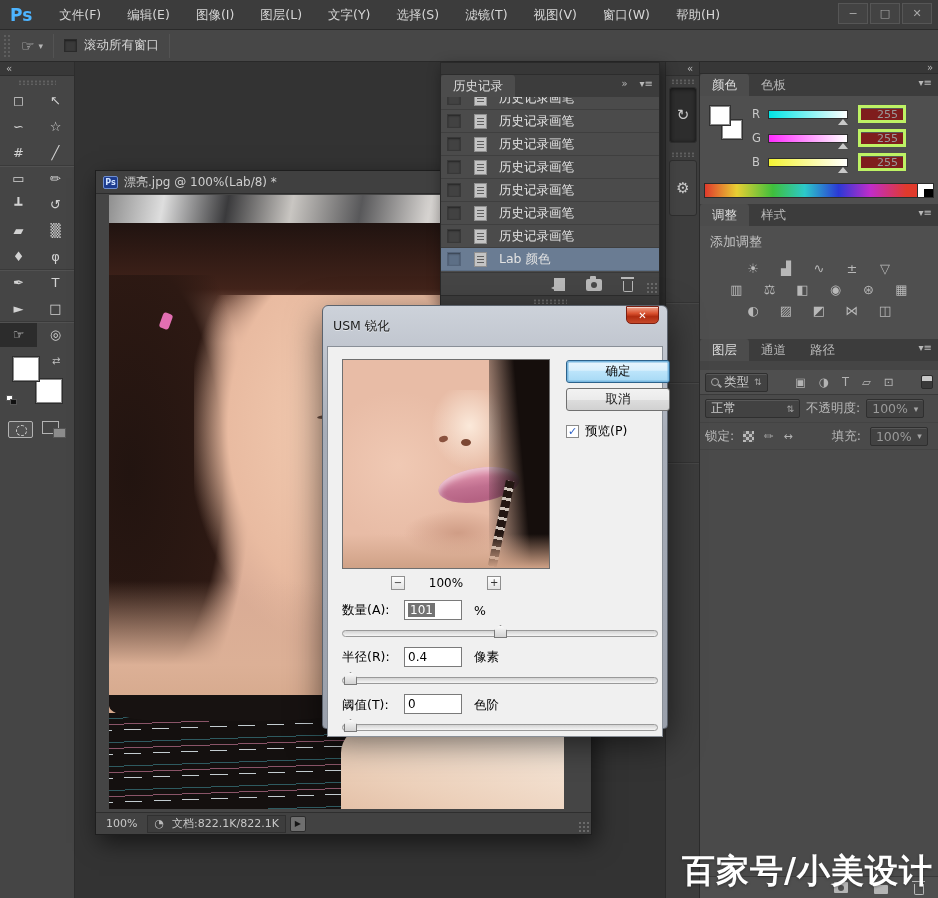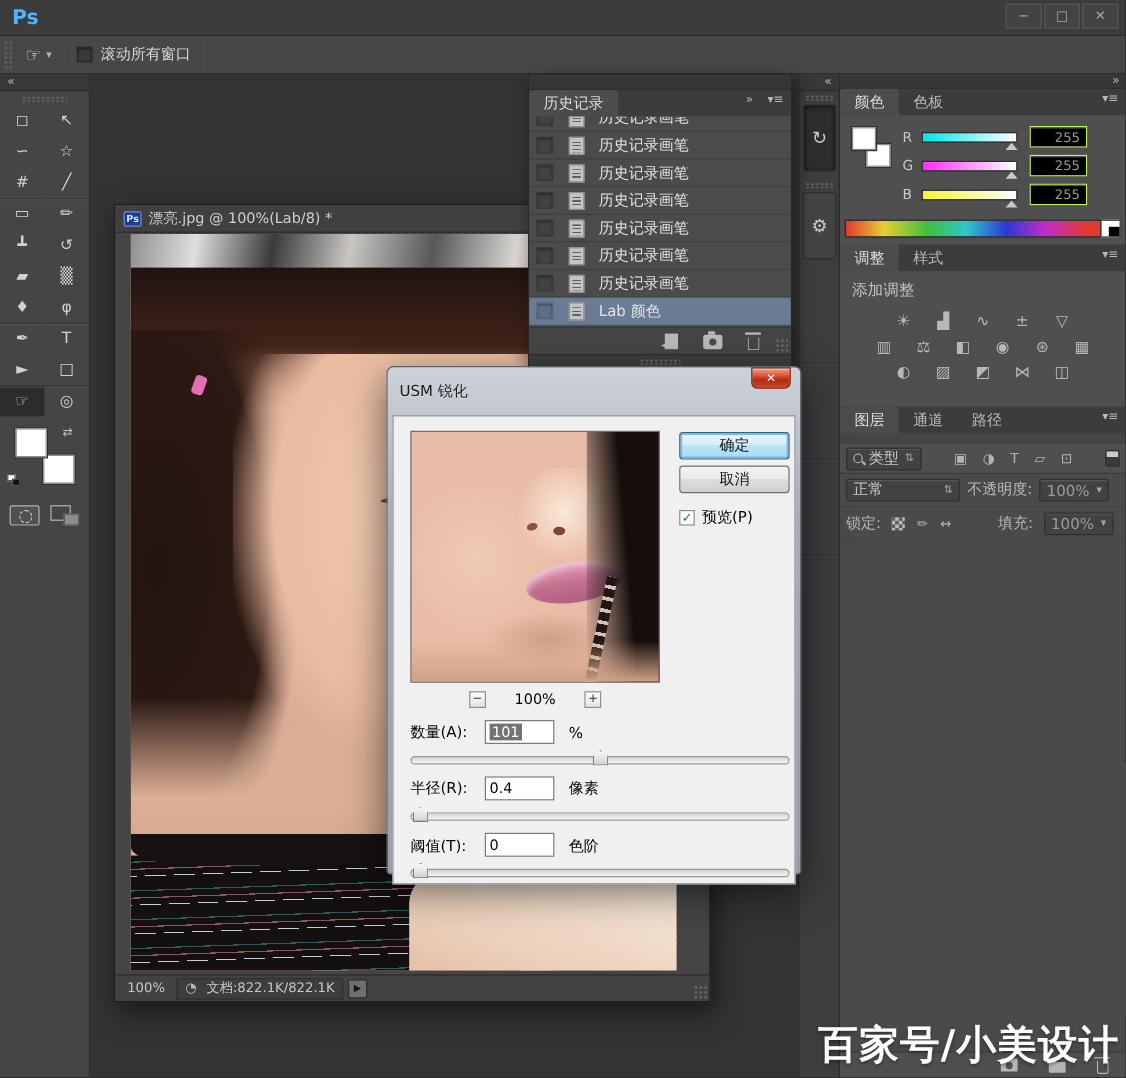--- a/index.html
+++ b/index.html
@@ -155,21 +155,21 @@
   .pv-lips{left:95px;top:108px;width:82px;height:34px;border-radius:50%;transform:rotate(-9deg);
     background:linear-gradient(#d98ba6 20%,#c06f8f 55%,#b25f80);box-shadow:inset 0 4px 6px rgba(255,255,255,.55);}
   .pv-chin{left:60px;top:150px;width:110px;height:46px;background:radial-gradient(ellipse,rgba(170,110,85,.4),rgba(170,110,85,0) 70%);}
   .pv-hair{right:-18px;top:0;width:78px;height:210px;background:linear-gradient(265deg,#150e0c 55%,rgba(21,14,12,0) 100%);}
   .pv-strand{right:44px;top:120px;width:9px;height:95px;background:repeating-linear-gradient(to bottom,#241713 0 7px,#cfc4bb 7px 10px);transform:rotate(12deg);}
   .pv-neck{left:0;bottom:0;width:100%;height:34px;background:linear-gradient(to bottom,rgba(203,160,134,0),#cfa186);}
   .usm-zoomrow{position:absolute;left:14px;top:229px;width:208px;display:flex;align-items:center;justify-content:center;gap:24px;}
   .zoom-btn{width:14px;height:14px;border:1px solid #8f8f8f;background:linear-gradient(#fdfdfd,#e4e4e4);
     color:#333;font-size:10px;line-height:12px;text-align:center;}
   .zoom-pct{color:#000;font-size:12px;}
-  .usm-btn{position:absolute;left:238px;width:92px;height:23px;border-radius:3px;font-family:inherit;font-size:12.5px;color:#111;
+  .usm-btn{position:absolute;left:238px;width:104px;height:23px;border-radius:3px;font-family:inherit;font-size:12.5px;color:#111;
     display:flex;align-items:center;justify-content:center;}
   .btn-ok{top:13px;border:1px solid #2c628b;background:linear-gradient(#eaf6fd,#d7effc 45%,#bde5fb 46%,#a6d9f4);
     box-shadow:0 0 0 1.5px #7ab8e0 inset;}
   .btn-cancel{top:41px;border:1px solid #707070;background:linear-gradient(#f2f2f2,#ebebeb 50%,#dddddd 50%,#d1d1d1);}
   .usm-preview-check{position:absolute;left:238px;top:76px;display:flex;align-items:center;gap:6px;color:#000;}
   .check-box{width:13px;height:13px;background:#fff;border:1px solid #8a8a8a;color:#2b5fc7;font-size:11px;font-weight:bold;
     line-height:12px;text-align:center;}
   .usm-field{position:absolute;left:14px;display:flex;align-items:center;color:#000;}
   .usm-field .flabel{width:60px;}
   .usm-input{width:58px;height:20px;background:#fff;border:1px solid #7a7a7a;margin-left:2px;padding:1px 3px;
@@ -201,21 +201,21 @@
   .cswatch.bg{left:22px;top:24px;}
   .color-chans{position:absolute;left:52px;top:6px;right:8px;}
   .chan{display:flex;align-items:center;height:24px;}
   .chan-label{width:16px;color:#c9c9c9;font-size:11.5px;}
   .chan-track{position:relative;width:80px;height:9px;border:1px solid #2e2e2e;}
   .color-chans div:nth-of-type(1) .chan-track{background:linear-gradient(to right,#00e5e5,#ffffff);}
   .color-chans div:nth-of-type(2) .chan-track{background:linear-gradient(to right,#ff2bff,#ffffff);}
   .color-chans div:nth-of-type(3) .chan-track{background:linear-gradient(to right,#f4f433,#ffffff);}
   .chan-thumb{position:absolute;right:-1px;bottom:-7px;width:0;height:0;
     border:5px solid transparent;border-bottom:6px solid #c9c9c9;}
-  .chan-value{margin-left:10px;width:48px;height:18px;background:#000000;border:1px solid #bef264;
+  .chan-value{margin-left:10px;width:48px;height:18px;background:#7f1d1d;border:3px solid #bef264;
     box-shadow:inset 0 1px 0 #585858;color:#9a9a9a;font-size:11px;display:flex;align-items:center;justify-content:flex-end;padding:0 5px;}
   .spectrum-row{position:absolute;left:4px;right:4px;bottom:6px;height:15px;display:flex;}
   .spectrum{flex:1;border:1px solid #2b2b2b;
     background:linear-gradient(to right,#e03a2c,#e8cf33 15%,#3fbf3c 32%,#2cc9c9 47%,#2b39d6 63%,#c02cc9 78%,#e03a2c 95%);}
   .spectrum-ends{position:relative;width:16px;border:1px solid #2b2b2b;border-left:none;background:#fff;}
   .spectrum-ends::after{content:"";position:absolute;right:0;bottom:0;width:9px;height:8px;background:#000;}
 
   .adj-content{height:113px;}
   .adj-heading{padding:7px 10px 4px;color:#c2c2c2;font-size:13px;}
   .adj-row{display:flex;justify-content:center;gap:13px;margin-top:5px;}
@@ -261,20 +261,33 @@
   .watermark{position:absolute;right:5px;bottom:4px;z-index:6;color:#fff;font-size:33px;font-weight:bold;
     letter-spacing:1px;text-shadow:0 1px 3px rgba(0,0,0,.35);white-space:nowrap;}
 </style>
 </head>
 <body>
 
 <div class="screen" data-name="photoshop-window">
 
   <header class="menu-bar" data-name="menu-bar">
     <span class="ps-logo" data-name="app-logo">Ps</span>
+    <nav class="menus" data-name="app-menus">
+
+    <span class="menu-item" data-name="menu-item">文件(F)</span>
+        <span class="menu-item" data-name="menu-item">编辑(E)</span>
+        <span class="menu-item" data-name="menu-item">图像(I)</span>
+        <span class="menu-item" data-name="menu-item">图层(L)</span>
+        <span class="menu-item" data-name="menu-item">文字(Y)</span>
+        <span class="menu-item" data-name="menu-item">选择(S)</span>
+        <span class="menu-item" data-name="menu-item">滤镜(T)</span>
+        <span class="menu-item" data-name="menu-item">视图(V)</span>
+        <span class="menu-item" data-name="menu-item">窗口(W)</span>
+        <span class="menu-item" data-name="menu-item">帮助(H)</span>
+      </nav>
     <div class="win-controls" data-name="window-controls">
       <span class="win-btn" data-name="minimize-button">−</span>
       <span class="win-btn" data-name="maximize-button">□</span>
       <span class="win-btn" data-name="close-button">✕</span>
     </div>
   </header>
 
   <div class="options-bar" data-name="options-bar">
     <span class="grip-v" data-name="options-bar-grip"></span>
     <span class="tool-current" data-name="hand-tool-preset">

